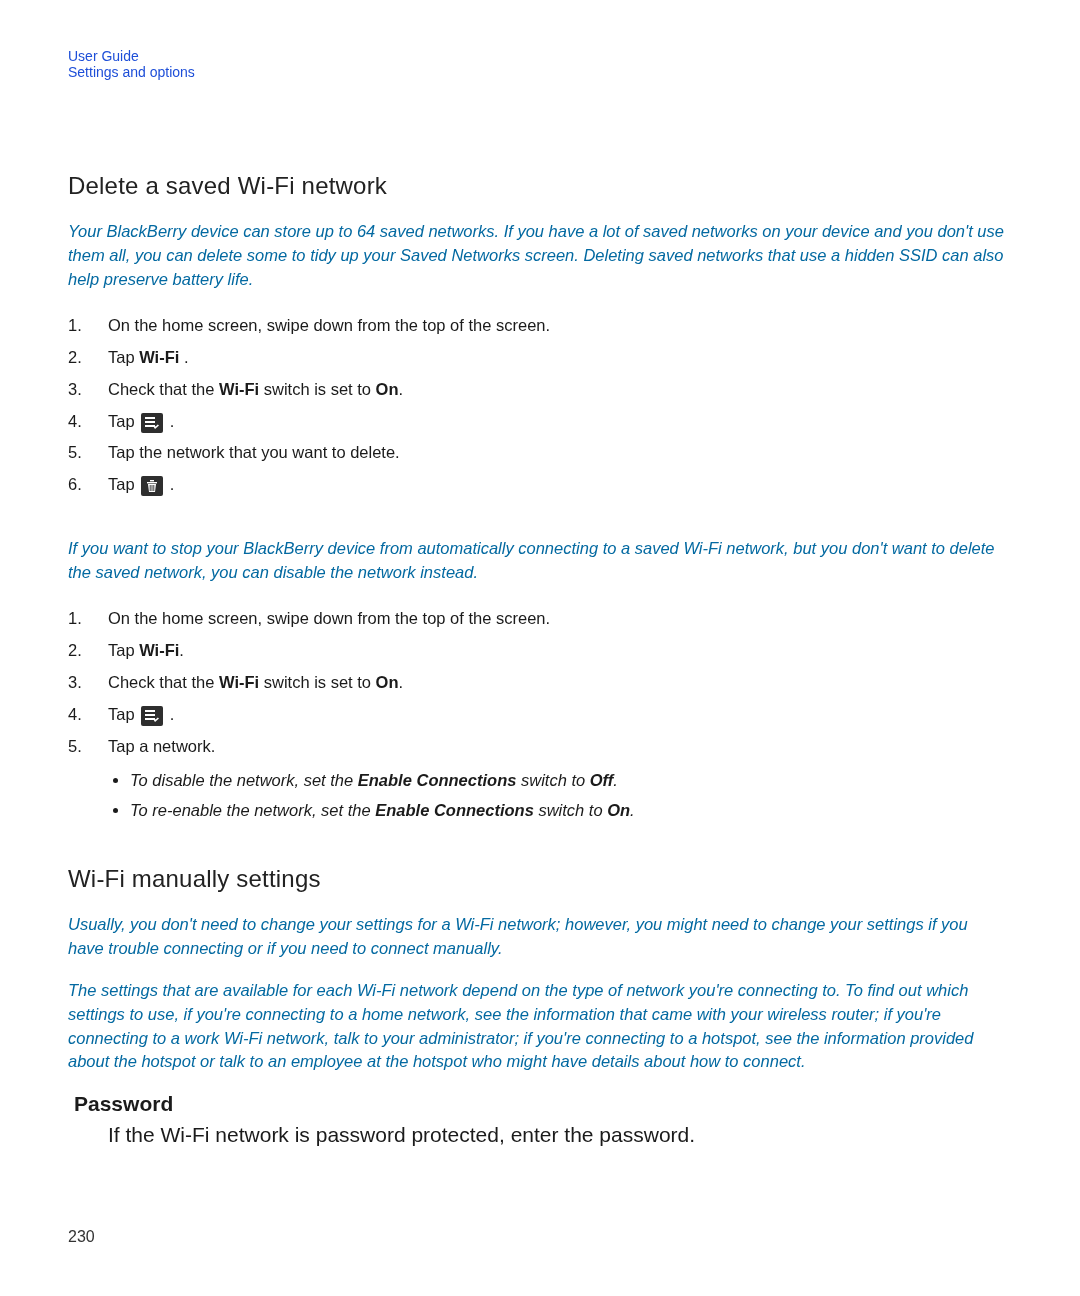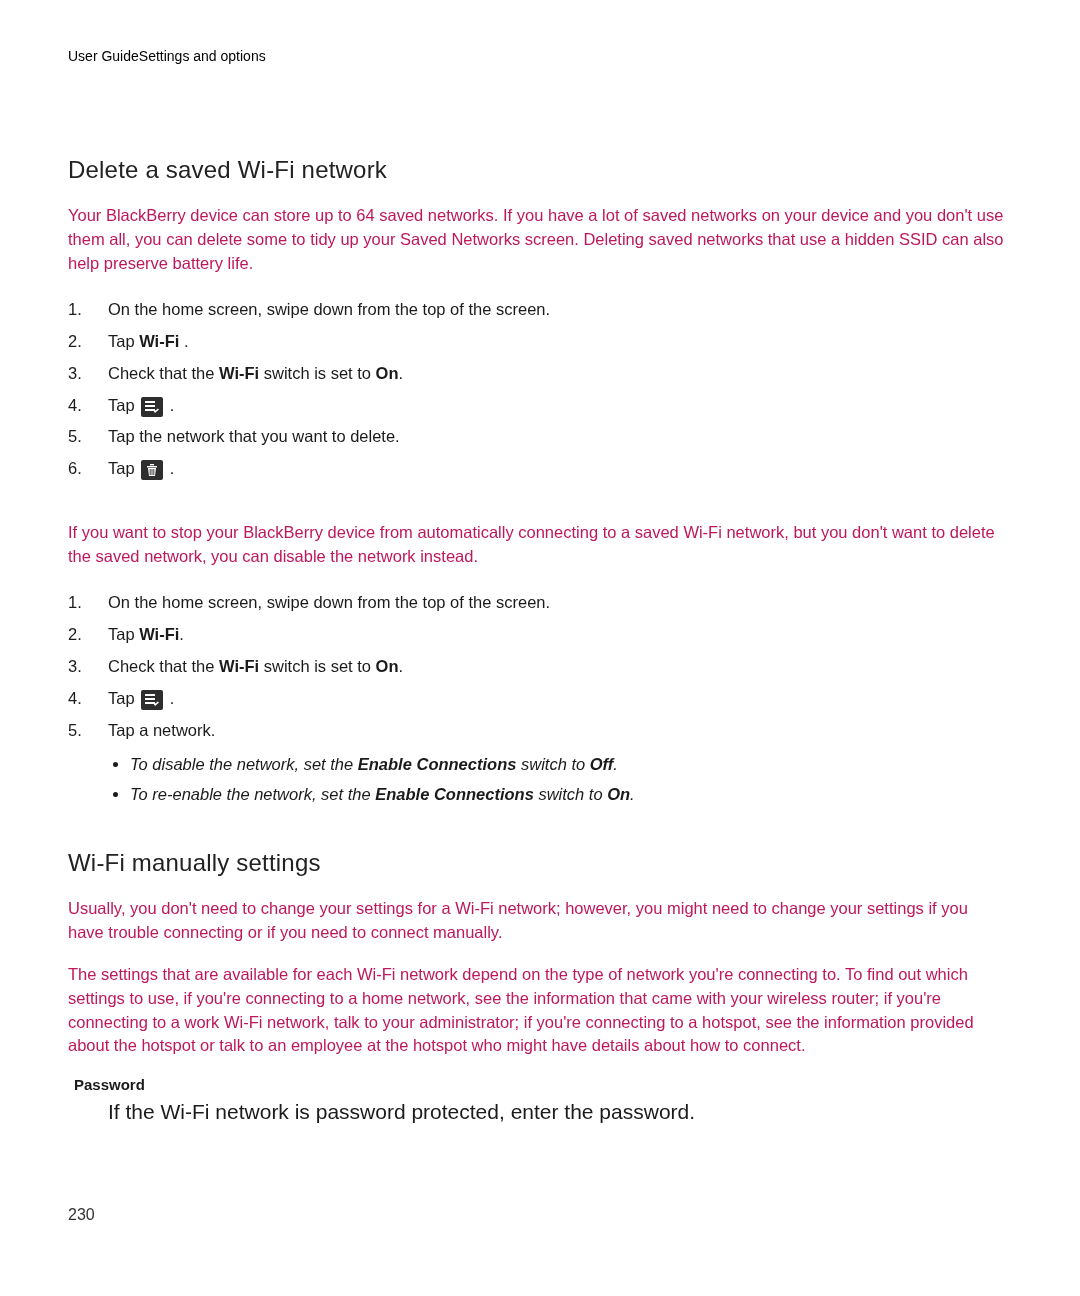--- a/index.html
+++ b/index.html
@@ -13,35 +13,37 @@
     width: 1080px;
     min-height: 1296px;
     box-sizing: border-box;
     padding: 48px 68px 40px 68px;
     position: relative;
   }
   .running-head {
     display: flex;
     justify-content: flex-start;
     font-size: 14px;
-    color: #000000;
+    color: #1d4ed8;
     margin-bottom: 92px;
+    flex-direction: column;
   }
   h2.section-title {
     font-weight: 300;
     font-size: 24px;
     margin: 0 0 20px 0;
     letter-spacing: 0.2px;
     color: #222;
   }
   p.body {
     font-size: 16.5px;
     line-height: 1.45;
     margin: 0 4px 18px 0;
-    color: #be185d;
+    color: #0369a1;
+    font-style: italic;
   }
   ol.steps {
     list-style: none;
     padding: 0;
     margin: 0 0 30px 0;
     counter-reset: step;
   }
   ol.steps > li {
     counter-increment: step;
     font-size: 16.5px;
@@ -73,32 +75,32 @@
     vertical-align: -3px;
     width: 22px;
     height: 20px;
     background: #2e2e2e;
     border-radius: 2px;
     margin: 0 2px;
   }
   .inline-icon svg { display:block; }
   .dl-term {
     font-weight: 700;
-    font-size: 15px;
+    font-size: 21px;
     margin: 10px 0 4px 6px;
   }
   .dl-def {
     font-size: 21px;
     margin: 0 0 8px 40px;
     line-height:1.45;
   }
   .page-number {
     position: absolute;
     left: 68px;
-    bottom: 72px;
+    bottom: 50px;
     font-size: 16px;
     color: #333;
   }
   b { font-weight:700; }
   .section-block { margin-bottom: 36px; }
 </style>
 </head>
 <body>
 
 <div class="page">

